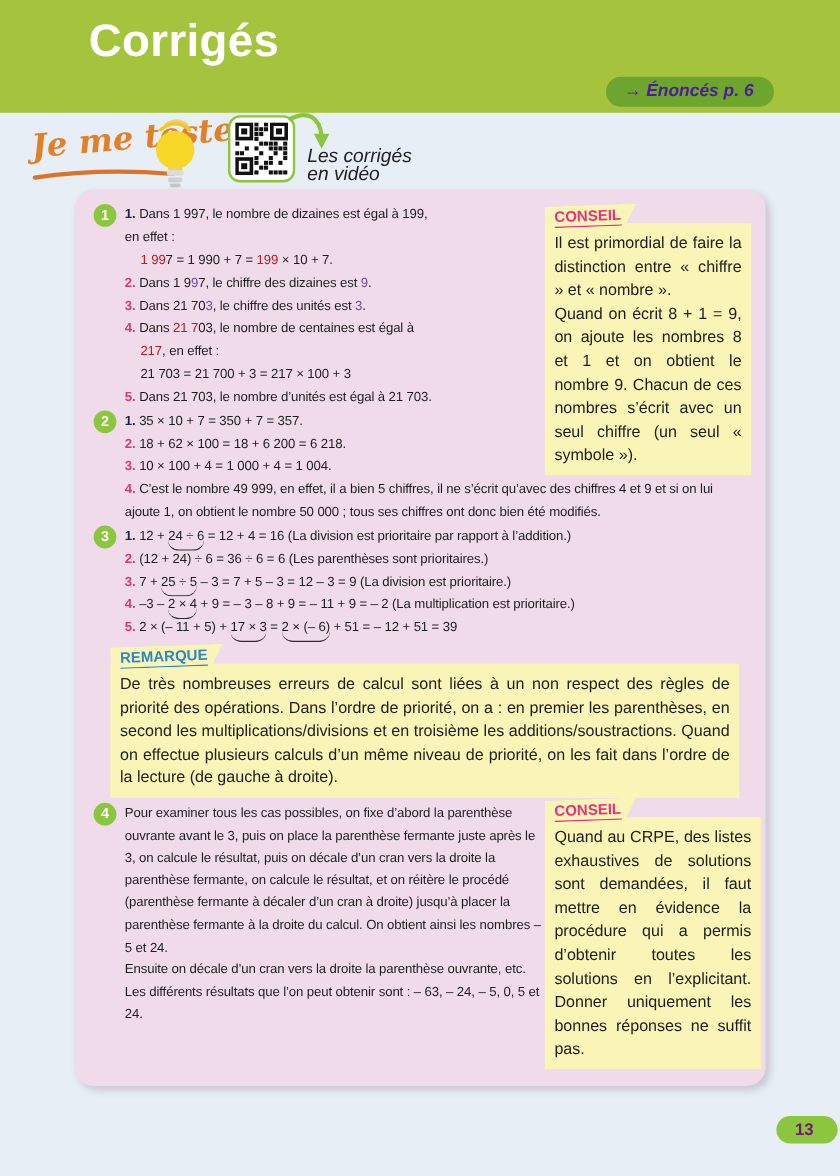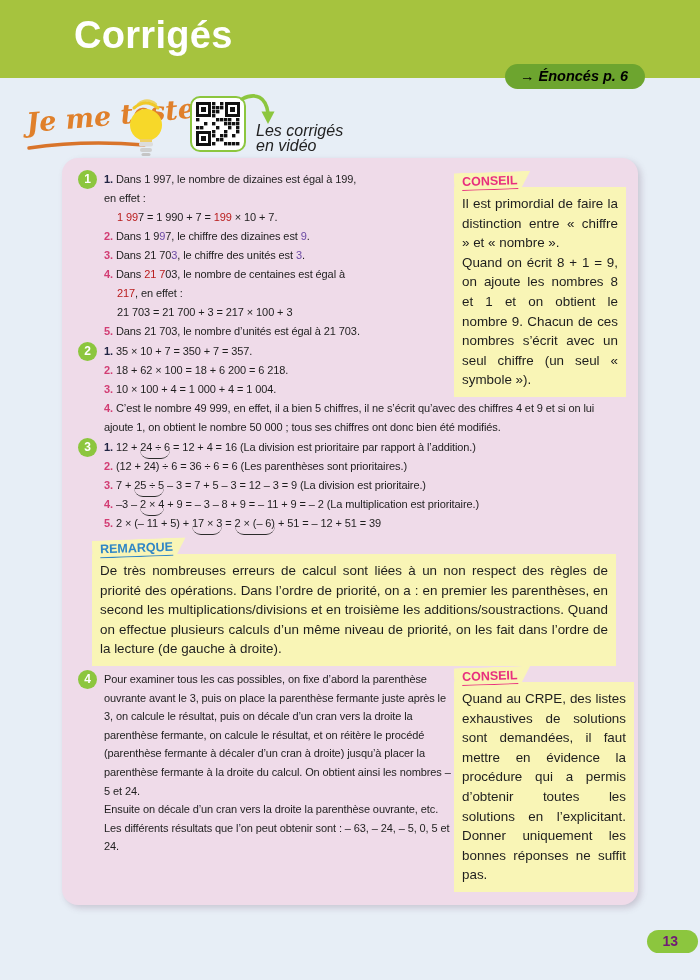--- a/index.html
+++ b/index.html
@@ -1,24 +1,24 @@
 <!DOCTYPE html>
 <html><head>
 <meta charset="utf-8">
 <style>
   html,body { margin:0; padding:0; background:#cfd8e2; }
   .page {
     position:relative; width:700px; height:980px; overflow:hidden;
     background:#e7eef6; font-family:"Liberation Sans", sans-serif; color:#1e1e1e;
   }
   
-  .banner { position:absolute; left:0; top:0; width:700px; height:78px; background:#a6c33e; }
+  .banner { position:absolute; left:0; top:0; width:700px; height:94px; background:#a6c33e; }
   .title  { position:absolute; left:74px; top:14px; margin:0; color:#fff;
             font-size:38px; font-weight:bold; letter-spacing:.3px; }
-  .badge  { position:absolute; top:64px; right:55px; background:#6da52f; color:#000000;
+  .badge  { position:absolute; top:64px; right:55px; background:#6da52f; color:#4c1d95;
             font-style:italic; font-weight:bold; font-size:14.5px;
             padding:4px 17px 5px 15px; border-radius:14px; }
   
   .jeteste { position:absolute; left:26px; top:100px; color:#e0802b; font-size:27px;
              font-weight:bold; font-style:italic; transform:rotate(-5deg);
              font-family:"DejaVu Serif", serif; }
   .swoosh  { position:absolute; left:26px; top:138px; }
   .bulb    { position:absolute; left:126px; top:96px; }
   .qr-box  { position:absolute; left:190px; top:96px; width:56px; height:56px;
              background:#fff; border:2px solid #8cc63e; border-radius:10px;

